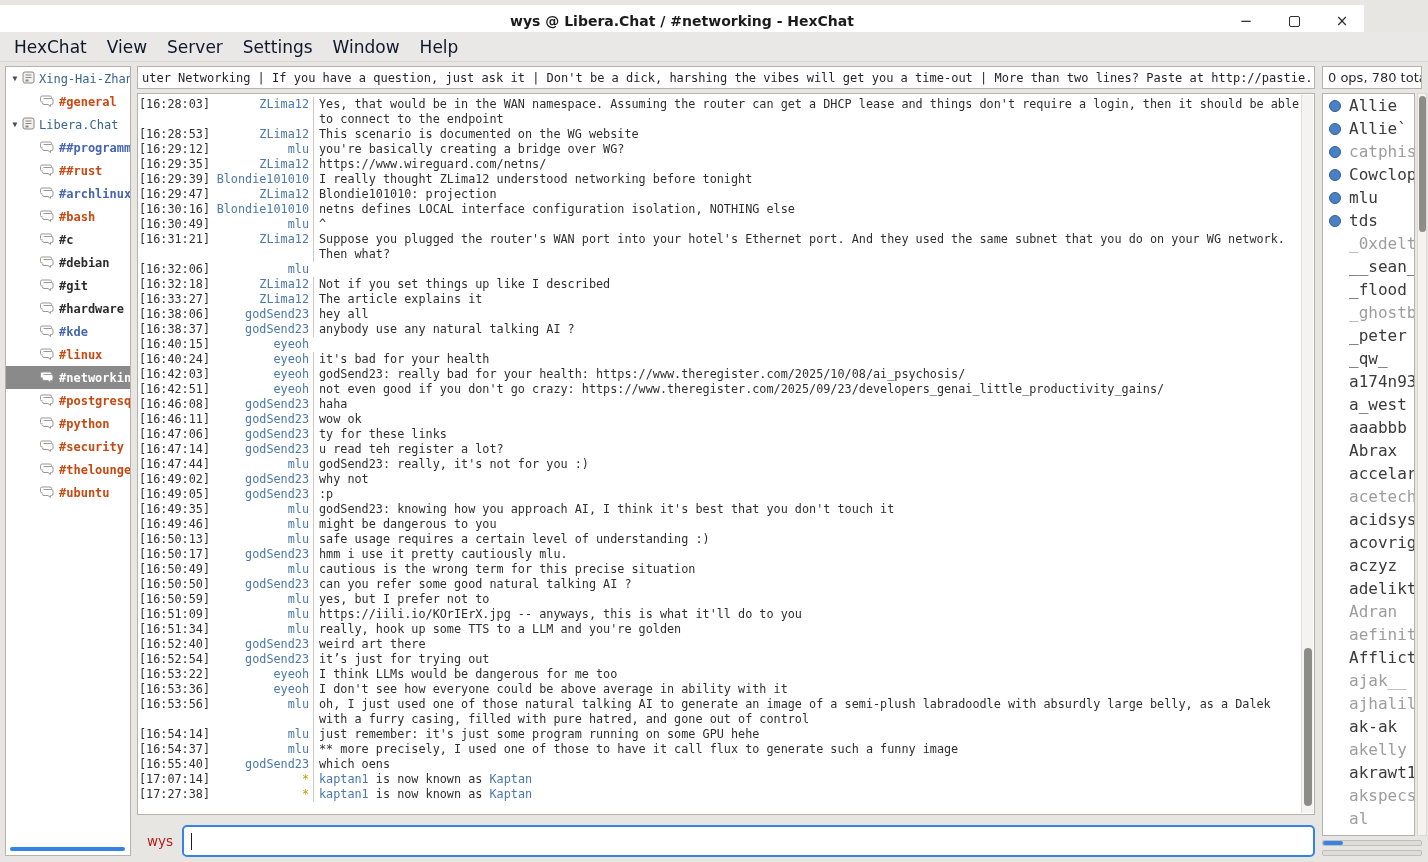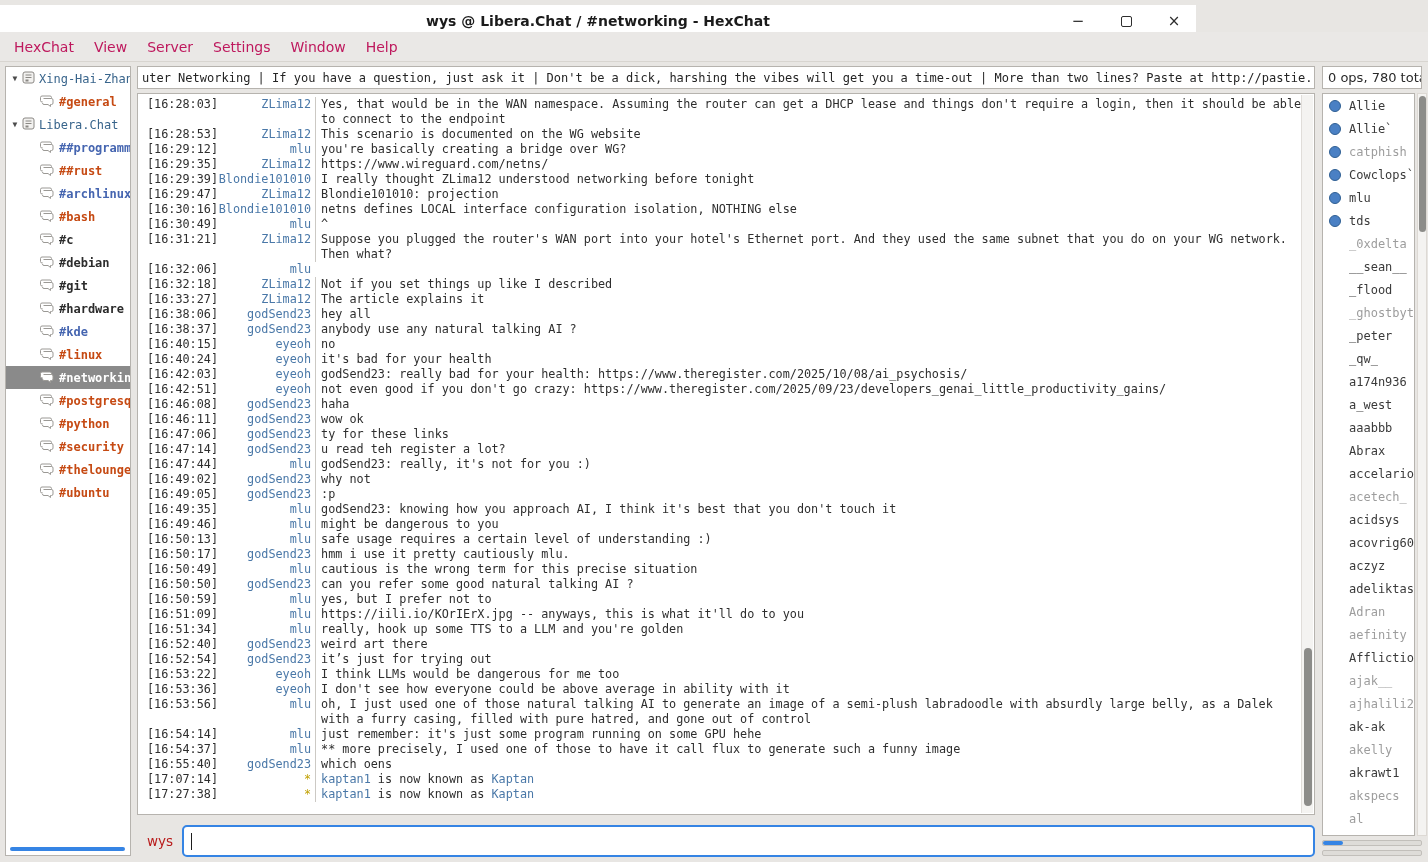--- a/index.html
+++ b/index.html
@@ -1,31 +1,31 @@
 <!DOCTYPE html>
 <html style="--accent: #3584e4; --nick: #4a78a8; --star: #c0a000; --tree_red: #c64a13; --tree_blue: #4565b0; --tree_server: #39658c; --away: #9d9d9d; --dot: #4a80c4;"><head>
 <meta charset="utf-8">
 <style>
   * { box-sizing: border-box; margin: 0; padding: 0; }
   html,body { width:1428px; height:862px; overflow:hidden; }
   body { background:#e8e6e3; font-family:"DejaVu Sans", sans-serif; position:relative; }
 
   
-  .titlebar { position:absolute; left:0; top:5px; width:1196px; height:32px; background:#ffffff;
+  .titlebar { position:absolute; left:0; top:5px; width:1364px; height:32px; background:#ffffff;
               border-bottom:1px solid #d2cfca; display:flex; align-items:center; }
   .title { position:absolute; left:0; right:0; text-align:center; font-size:14px; font-weight:bold; color:#1b1b1b; }
   .win-controls { position:absolute; right:14px; top:0; height:32px; display:flex; align-items:center; gap:32px; }
   .wc { width:16px; height:16px; display:flex; align-items:center; justify-content:center;
         color:#2e2e2e; font-size:15px; cursor:default; }
   .wc .maxbox { width:11px; height:11px; border:1.5px solid #2e2e2e; border-radius:2px; display:block; }
 
   
   .menubar { position:absolute; left:0; top:32px; width:1428px; height:30px; background:#eae8e6;
              border-bottom:1px solid #d8d5d0; display:flex; align-items:center; padding-left:4px; }
-  .menu-item { padding:5px 10px; font-size:14px; color:#be185d; }
+  .menu-item { padding:5px 10px; font-size:17px; color:#0f172a; }
 
   
   .panel { background:#ffffff; border:1px solid #b6b3ae; position:absolute; }
 
   .tree-panel { left:5px; top:66px; width:126px; height:790px; overflow:hidden; }
   .tree-row { height:23px; display:flex; align-items:center; font-family:"DejaVu Sans Mono", monospace;
               font-size:12px; white-space:nowrap; position:relative; }
   .tree-row.sel { background:#8a8a8a; }
   .tree-row.sel .t-label { color:#ffffff !important; }
   .expander { width:14px; text-align:center; font-size:8px; color:#4c4c4c; margin-left:2px; flex:none; }
@@ -43,34 +43,34 @@
                      font-family:"DejaVu Sans Mono", monospace; font-size:12px; color:#242424; padding:0 4px; }
 
   .ops-box { left:1322px; top:66px; width:100px; height:23px; overflow:hidden; }
   .ops-label { font-size:13px; color:#2a2a2a; line-height:21px; padding-left:5px; white-space:nowrap; }
 
   
   .chat-panel { left:137px; top:93px; width:1178px; height:722px; overflow:hidden;
                 font-family:"DejaVu Sans Mono", monospace; font-size:11.8px; line-height:15px;
                 color:#2e2e2e; padding-top:3px; }
   .msg-row { display:flex; align-items:flex-start; }
-  .m-time { flex:0 0 78px; padding-left:9px; white-space:pre; }
+  .m-time { flex:0 0 78px; padding-left:1px; white-space:pre; }
   .m-nick { flex:0 0 97px; text-align:right; padding-right:4px; color:var(--nick); white-space:pre; }
   .m-nick.star { color:var(--star); }
   .m-text { flex:1; border-left:1px solid #ccc9c4; padding-left:5px; padding-right:4px;
             white-space:pre-wrap; word-wrap:break-word; }
   .c-nick { color:var(--nick); }
   .chat-scrollbar { position:absolute; right:1px; top:1px; bottom:1px; width:12px; background:#f4f3f1;
                     border-left:1px solid #e0ddd9; }
   .chat-thumb { position:absolute; left:2px; width:8px; top:553px; height:158px; background:#8c8c89; border-radius:4px; }
 
   
   .userlist-panel { left:1322px; top:93px; width:93px; height:743px; overflow:hidden; }
   .user-row { height:23px; display:flex; align-items:center; font-family:"DejaVu Sans Mono", monospace;
-              font-size:12px; color:#3a3a3a; white-space:nowrap; position:relative; padding-left:26px; }
+              font-size:16px; color:#3a3a3a; white-space:nowrap; position:relative; padding-left:26px; }
   .user-row.away .u-name { color: var(--away); }
   .u-dot { position:absolute; left:6px; top:5.5px; width:12px; height:12px; border-radius:50%;
            background:var(--dot); border:1px solid #2f5f93; }
   .users-scrollbar { position:absolute; left:1417px; top:93px; width:10px; height:743px; background:#f4f3f1;
                      border:1px solid #ddd9d4; }
   .users-thumb { position:absolute; left:1418.5px; top:96px; width:7px; height:136px; background:#8c8c89; border-radius:3.5px; }
 
   
   .meters { position:absolute; left:1322px; top:840px; width:100px; }
   .meter { height:6px; border:1px solid #c2bfba; background:#dedcd8; border-radius:2px; margin-bottom:4px; position:relative; }
@@ -331,21 +331,20 @@
         <div class="m-text"><span class="c-plain">hey all</span></div>
       </div>
       <div class="msg-row">
         <span class="m-time">[16:38:37]</span>
         <span class="m-nick">godSend23</span>
         <div class="m-text"><span class="c-plain">anybody use any natural talking AI ?</span></div>
       </div>
       <div class="msg-row">
         <span class="m-time">[16:40:15]</span>
         <span class="m-nick">eyeoh</span>
-        <div class="m-text"><span class="c-plain">no</span></div>
       </div>
       <div class="msg-row">
         <span class="m-time">[16:40:24]</span>
         <span class="m-nick">eyeoh</span>
         <div class="m-text"><span class="c-plain">it's bad for your health</span></div>
       </div>
       <div class="msg-row">
         <span class="m-time">[16:42:03]</span>
         <span class="m-nick">eyeoh</span>
         <div class="m-text"><span class="c-plain">godSend23: really bad for your health: https://www.theregister.com/2025/10/08/ai_psychosis/</span></div>

